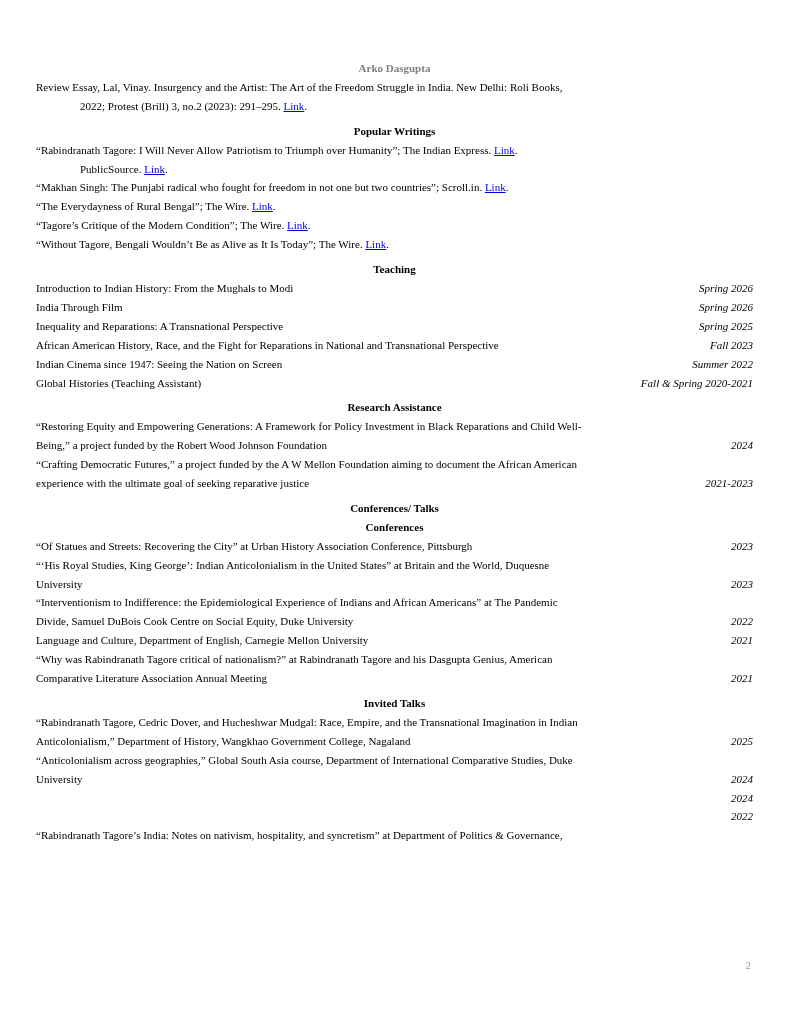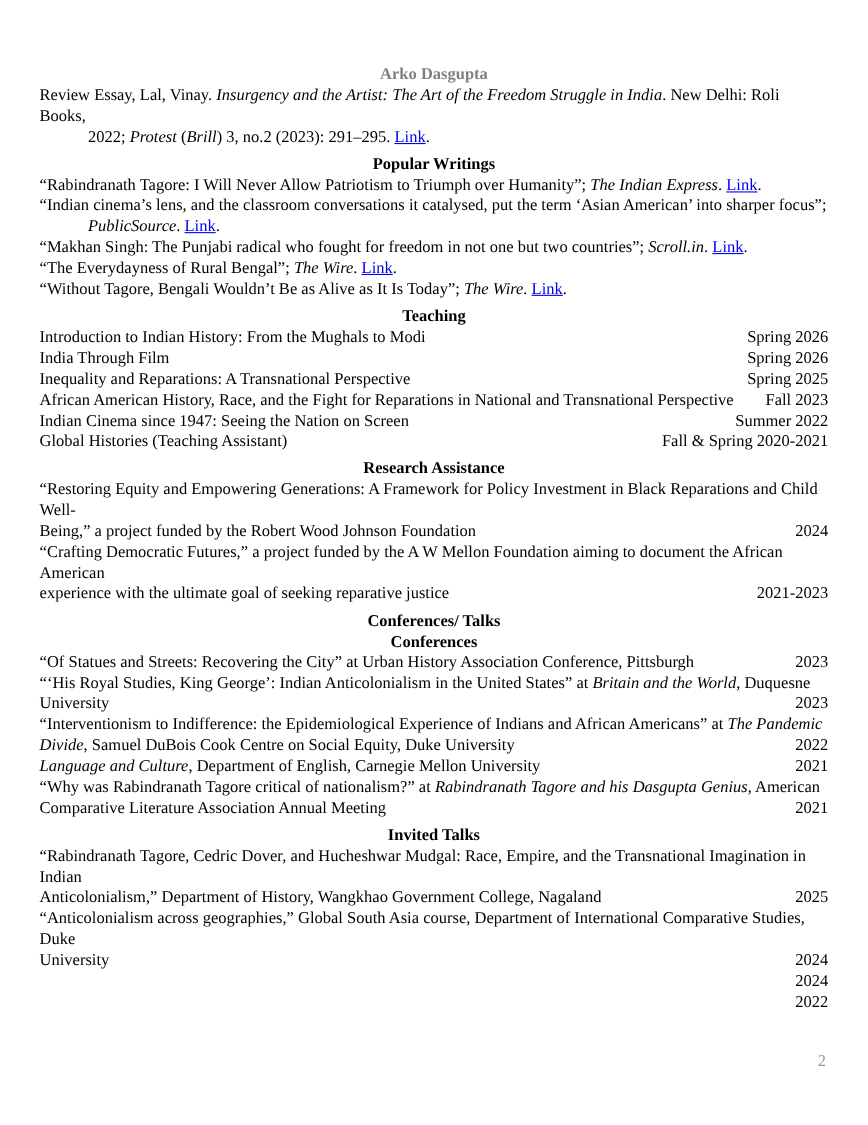--- a/index.html
+++ b/index.html
@@ -2,43 +2,43 @@
 <html><head>
 <meta charset="utf-8">
 <style>
   html, body { margin: 0; padding: 0; background: #ffffff; }
   .page {
     position: relative;
     width: 789px;
     height: 1023px;
     background: #ffffff;
     font-family: "Liberation Serif", "DejaVu Serif", serif;
-    font-size: 15px;
+    font-size: 11px;
     line-height: 18.9px;
     color: #000000;
     overflow: hidden;
   }
   .content {
     position: absolute;
     left: 36px;
     top: 59px;
     width: 717px;
   }
   .heading {
     text-align: center;
     font-weight: bold;
   }
   .name { color: var(--header-gray, #808080); }
   .section { margin-top: 6px; }
   #doc .section:first-child { margin-top: 0; }
   .line { min-height: 18.9px; }
   .line::after { content: ""; display: block; clear: both; height: 0; }
   .ind { padding-left: 44px; }
-  .date { float: right; }
-  .it { font-style: italic; }
+  .date { float: right; font-style: italic; }
+  .it { }
   .lnk { color: var(--link-blue, #0000EE); cursor: pointer; }
   .pagenum {
     position: absolute;
     top: 956px;
     right: 38px;
     color: var(--pagenum-gray, #9b9b9b);
   }
 </style>
 </head>
 <body>
@@ -52,28 +52,30 @@
             <div class="line"><span>Review Essay, Lal, Vinay. </span><span class="it">Insurgency and the Artist: The Art of the Freedom Struggle in India</span><span>. New Delhi: Roli Books,</span></div>
             <div class="line ind"><span>2022; </span><span class="it">Protest</span><span> (</span><span class="it">Brill</span><span>) 3, no.2 (2023): 291–295. </span><a class="lnk" href="#">Link</a><span>.</span></div>
           </div>
         </div>
         <div class="section">
           <div class="heading">Popular Writings</div>
           <div class="entry">
             <div class="line"><span>“Rabindranath Tagore: I Will Never Allow Patriotism to Triumph over Humanity”; </span><span class="it">The Indian Express</span><span>. </span><a class="lnk" href="#">Link</a><span>.</span></div>
           </div>
           <div class="entry">
-            <div class="line"><span>“Indian cinema’s lens, and the classroom conversations it catalysed, put the term ‘Asian American’ into sharper focus”;</span></div>
             <div class="line ind"><span class="it">PublicSource</span><span>. </span><a class="lnk" href="#">Link</a><span>.</span></div>
           </div>
           <div class="entry">
             <div class="line"><span>“Makhan Singh: The Punjabi radical who fought for freedom in not one but two countries”; </span><span class="it">Scroll.in</span><span>. </span><a class="lnk" href="#">Link</a><span>.</span></div>
           </div>
           <div class="entry">
             <div class="line"><span>“The Everydayness of Rural Bengal”; </span><span class="it">The Wire</span><span>. </span><a class="lnk" href="#">Link</a><span>.</span></div>
+          </div>
+          <div class="entry">
+            <div class="line"><span>“Tagore’s Critique of the Modern Condition”; </span><span class="it">The Wire</span><span>. </span><a class="lnk" href="#">Link</a><span>.</span></div>
           </div>
           <div class="entry">
             <div class="line"><span>“Without Tagore, Bengali Wouldn’t Be as Alive as It Is Today”; </span><span class="it">The Wire</span><span>. </span><a class="lnk" href="#">Link</a><span>.</span></div>
           </div>
         </div>
         <div class="section">
           <div class="heading">Teaching</div>
           <div class="entry">
             <div class="line"><span class="date">Spring 2026</span><span>Introduction to Indian History: From the Mughals to Modi</span></div>
           </div>
@@ -135,17 +137,20 @@
           <div class="entry">
             <div class="line"><span>“Anticolonialism across geographies,” Global South Asia course, Department of International Comparative Studies, Duke</span></div>
             <div class="line"><span class="date">2024</span><span>University</span></div>
           </div>
           <div class="entry">
             <div class="line"><span class="date">2024</span></div>
           </div>
           <div class="entry">
             <div class="line"><span class="date">2022</span></div>
           </div>
+          <div class="entry">
+            <div class="line"><span>“Rabindranath Tagore’s India: Notes on nativism, hospitality, and syncretism” at Department of Politics &amp; Governance,</span></div>
+          </div>
         </div>
       </div>
   </div>
   <div class="pagenum">2</div>
 </div>
 
 </body></html>

